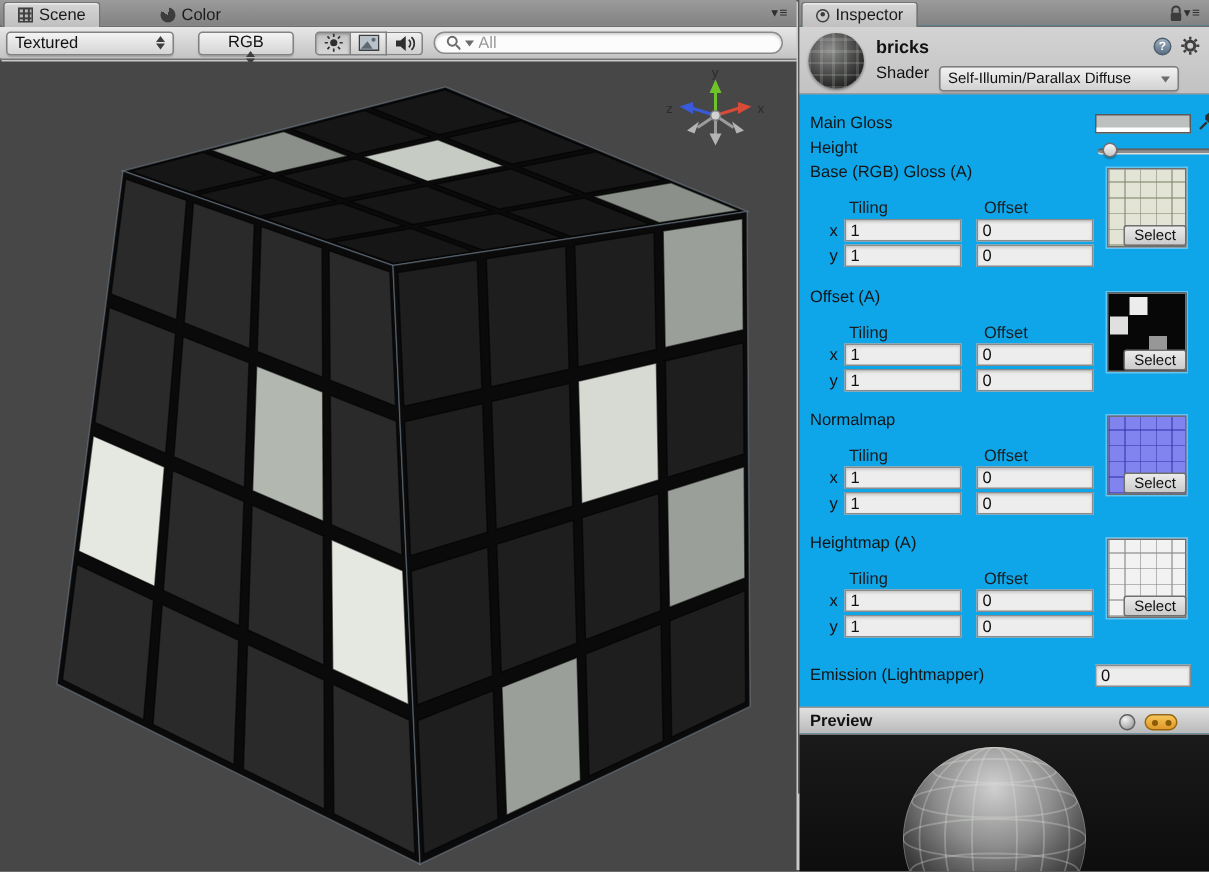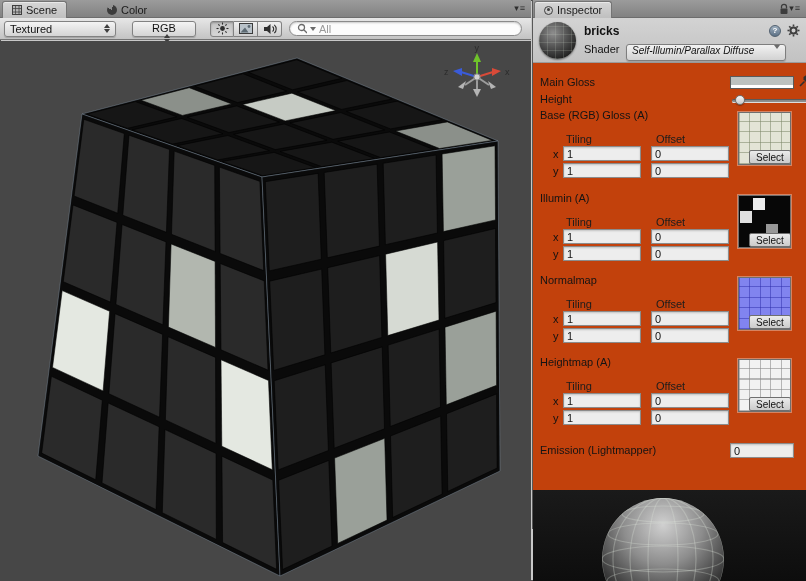--- a/index.html
+++ b/index.html
@@ -96,21 +96,21 @@
     position:absolute; left:0; top:41px; width:531px; height:540px;
     background:#474747; overflow:hidden;
   }
   .viewport svg.cube { position:absolute; left:0; top:0; }
   .gizmo { position:absolute; left:436px; top:2px; }
   .giz-label { font-size:9px; fill:#2b2b2b; font-family:"Liberation Sans",sans-serif; }
 
   
   .inspector {
     position:absolute; left:532px; top:0; width:274px; height:529px;
-    background:#c2410c; border-left:1px solid #585858;
+    background:#0ea5e9; border-left:1px solid #585858;
   }
   .insp-tabbar {
     position:absolute; left:0; top:0; right:0; height:18px;
     background:linear-gradient(#9b9b9b,#828282); border-bottom:1px solid #6d6d6d;
   }
   .mat-header {
     position:absolute; left:0; top:18px; right:0; height:45px;
     background:linear-gradient(#d3d3d3,#c2c2c2); border-bottom:1px solid #9b9b9b;
   }
   .mat-thumb {
@@ -122,23 +122,22 @@
     content:""; position:absolute; inset:0; border-radius:50%;
     background:repeating-linear-gradient(0deg, rgba(205,215,200,.18) 0 1.5px, transparent 1.5px 8px),
                repeating-linear-gradient(90deg, rgba(205,215,200,.18) 0 1.5px, transparent 1.5px 8px);
   }
   .mat-name { position:absolute; left:51px; top:6px; font-weight:bold; font-size:12px; }
   .shader-label { position:absolute; left:51px; top:25px; }
   .shader-dd {
     position:absolute; left:93px; top:26px; width:160px; height:17px;
     border:1px solid #7e7e7e; border-radius:3px;
     background:linear-gradient(#f2f2f2,#d2d2d2);
-    display:flex; padding:0 5px; font-size:10px;
+    display:flex; align-items:center; padding:0 5px; font-size:10px;
     box-shadow:0 1px 1px rgba(0,0,0,.18);
-    font-style:italic;
   }
   .shader-dd .lbl { flex:1; white-space:nowrap; overflow:hidden; }
   .hdr-icons { position:absolute; right:6px; top:6px; display:flex; gap:6px; align-items:center; }
   .help-icon {
     width:12px; height:12px; border-radius:50%;
     background:linear-gradient(#9fb0c0,#5d7186); border:1px solid #51606f;
     color:#fff; font-size:8px; font-weight:bold; display:flex; align-items:center; justify-content:center;
   }
 
   .row-label { position:absolute; left:7px; color:#141414; }
@@ -458,21 +457,21 @@
       <div class="col-head col-offset">Offset</div>
       <div class="ax-label ax-x">x</div>
       <div class="ax-label ax-y">y</div>
       <input class="tfield f-tx" value="1" style="">
       <input class="tfield f-ox" value="0" style="">
       <input class="tfield f-ty" value="1" style="">
       <input class="tfield f-oy" value="0" style="">
     </div>
 
     <div class="slot" style="top:192px;">
-      <div class="slot-label">Illumin (A)</div>
+      <div class="slot-label">Offset (A)</div>
       <div class="thumb thumb-illumin"></div>
       <button class="select-btn">Select</button>
       <div class="col-head col-tiling">Tiling</div>
       <div class="col-head col-offset">Offset</div>
       <div class="ax-label ax-x">x</div>
       <div class="ax-label ax-y">y</div>
       <input class="tfield f-tx" value="1" style="">
       <input class="tfield f-ox" value="0" style="">
       <input class="tfield f-ty" value="1" style="">
       <input class="tfield f-oy" value="0" style="">
@@ -502,20 +501,25 @@
       <div class="ax-label ax-y">y</div>
       <input class="tfield f-tx" value="1" style="">
       <input class="tfield f-ox" value="0" style="">
       <input class="tfield f-ty" value="1" style="">
       <input class="tfield f-oy" value="0" style="">
     </div>
 
     <div class="row-label" style="top:444px;">Emission (Lightmapper)</div>
     <input class="tfield emission-field" value="0" style="">
 
+    <div class="preview-bar">
+      <div class="preview-title">Preview</div>
+      <div class="pv-sphere-btn"></div>
+      <div class="pv-orange-btn"></div>
+    </div>
     <div class="preview-area">
       <svg width="274" height="91">
         <defs>
           <radialGradient id="sphGrad" cx="50%" cy="22%" r="85%">
             <stop offset="0%" stop-color="#d0d0d0"></stop>
             <stop offset="38%" stop-color="#8d8d8d"></stop>
             <stop offset="72%" stop-color="#3a3a3a"></stop>
             <stop offset="100%" stop-color="#101010"></stop>
           </radialGradient>
           <clipPath id="sphClip">

